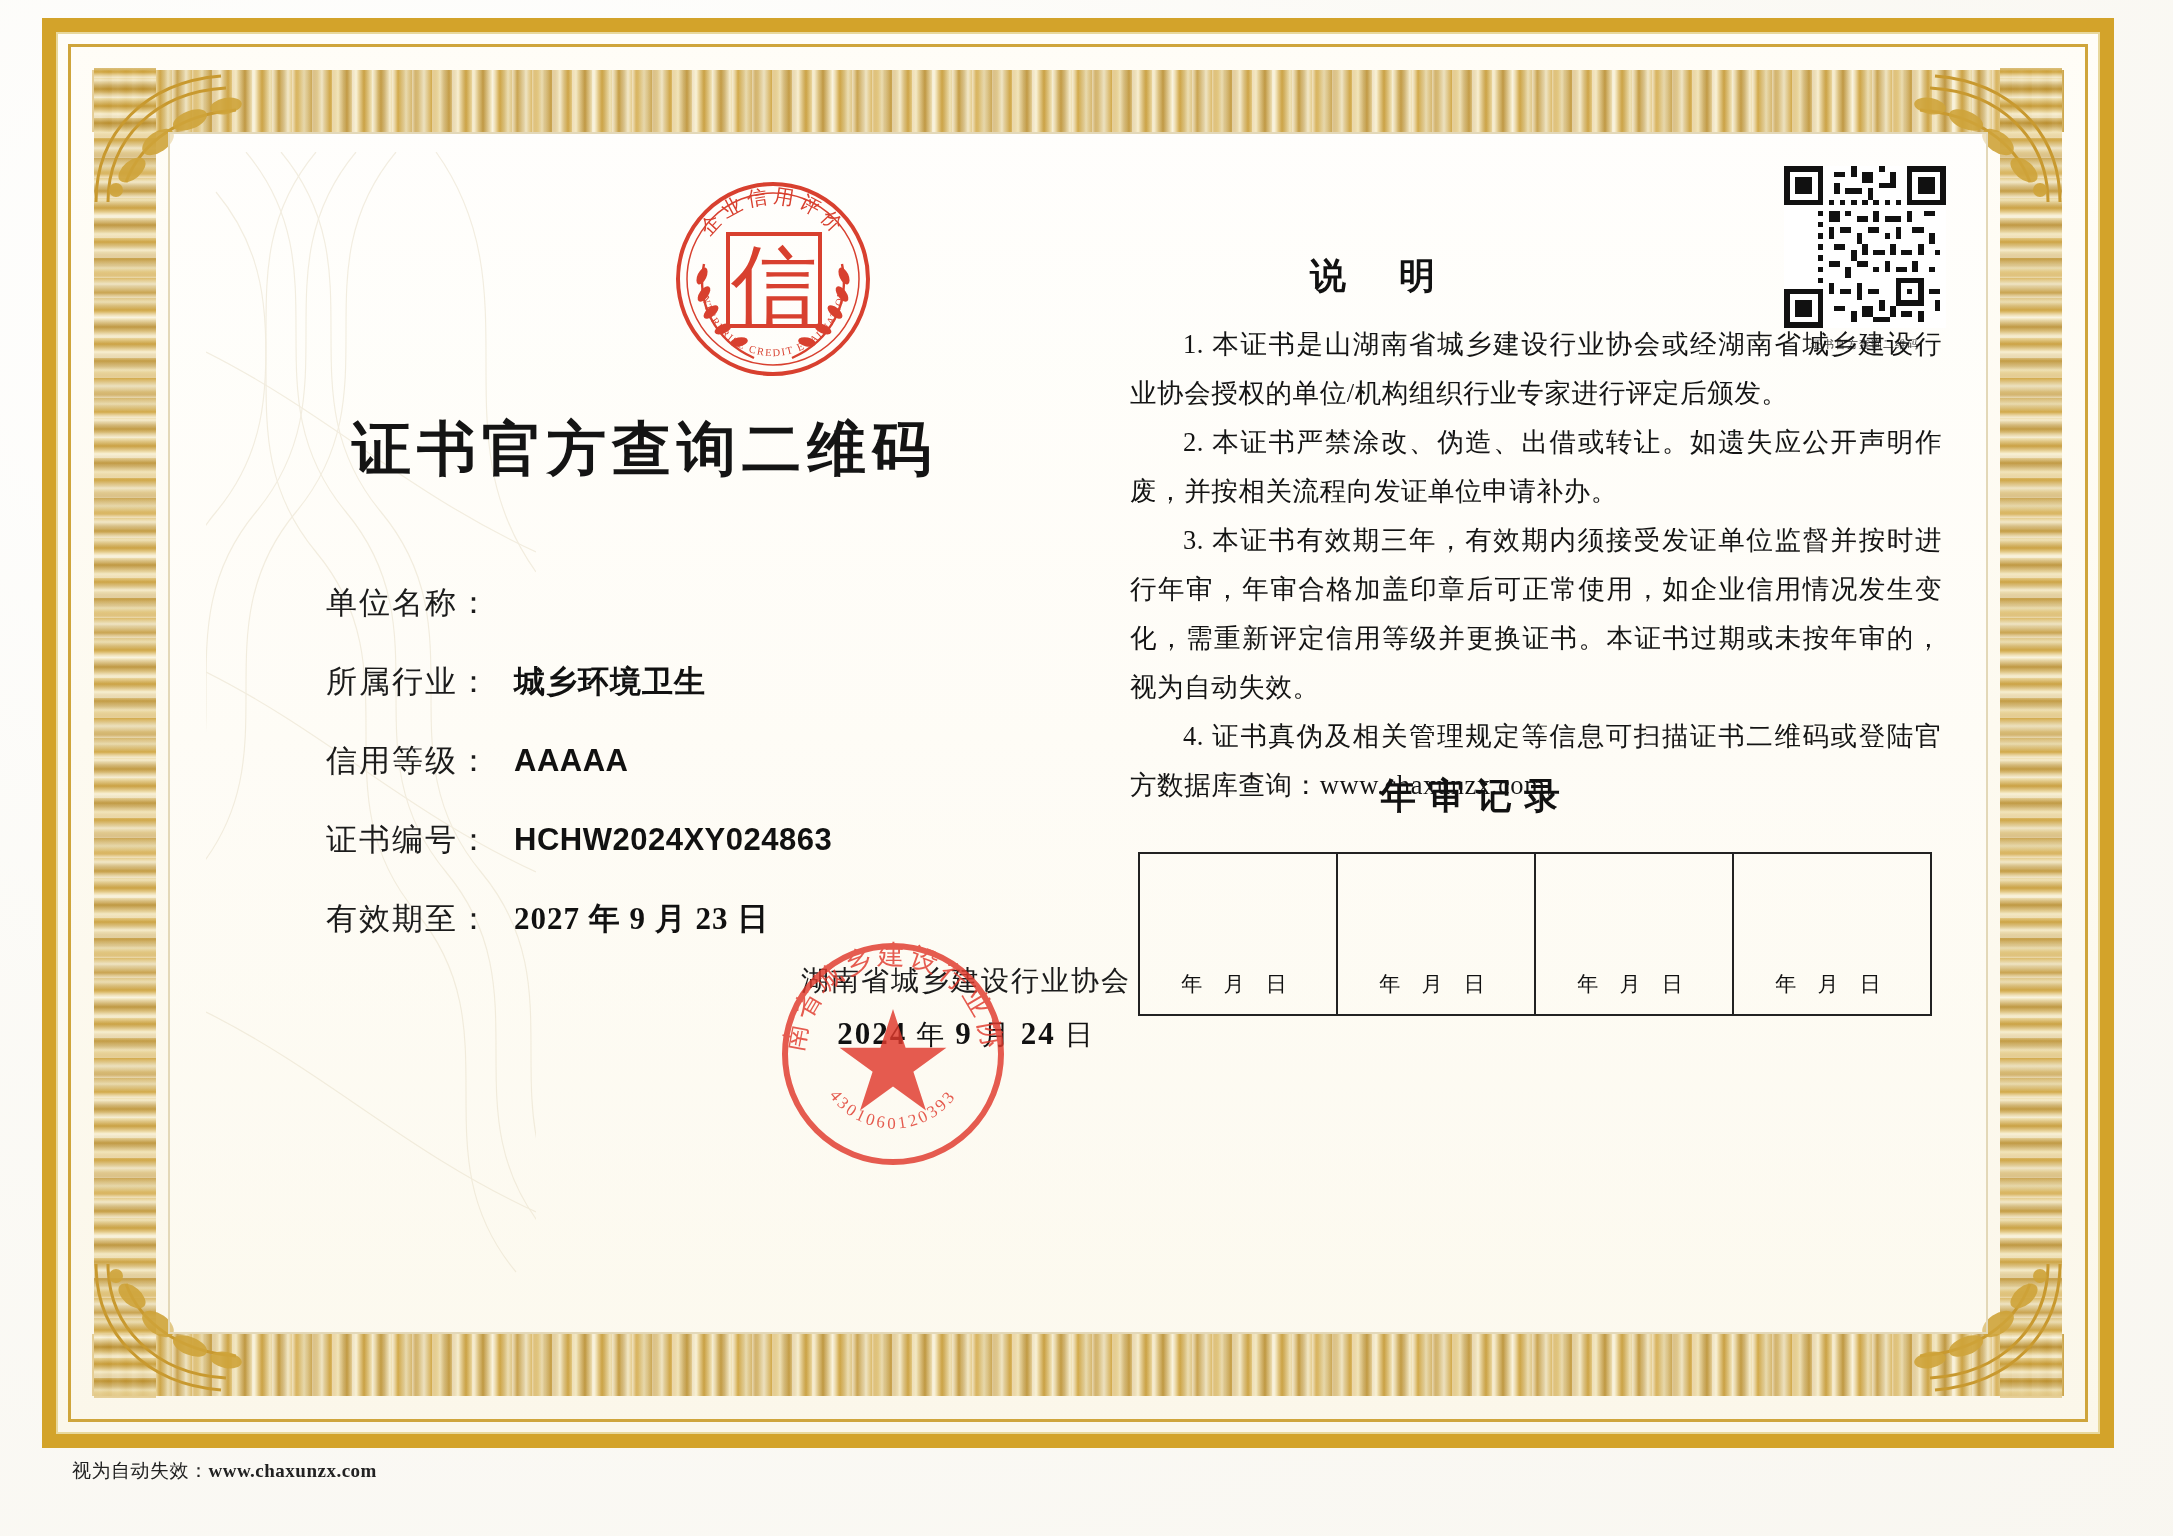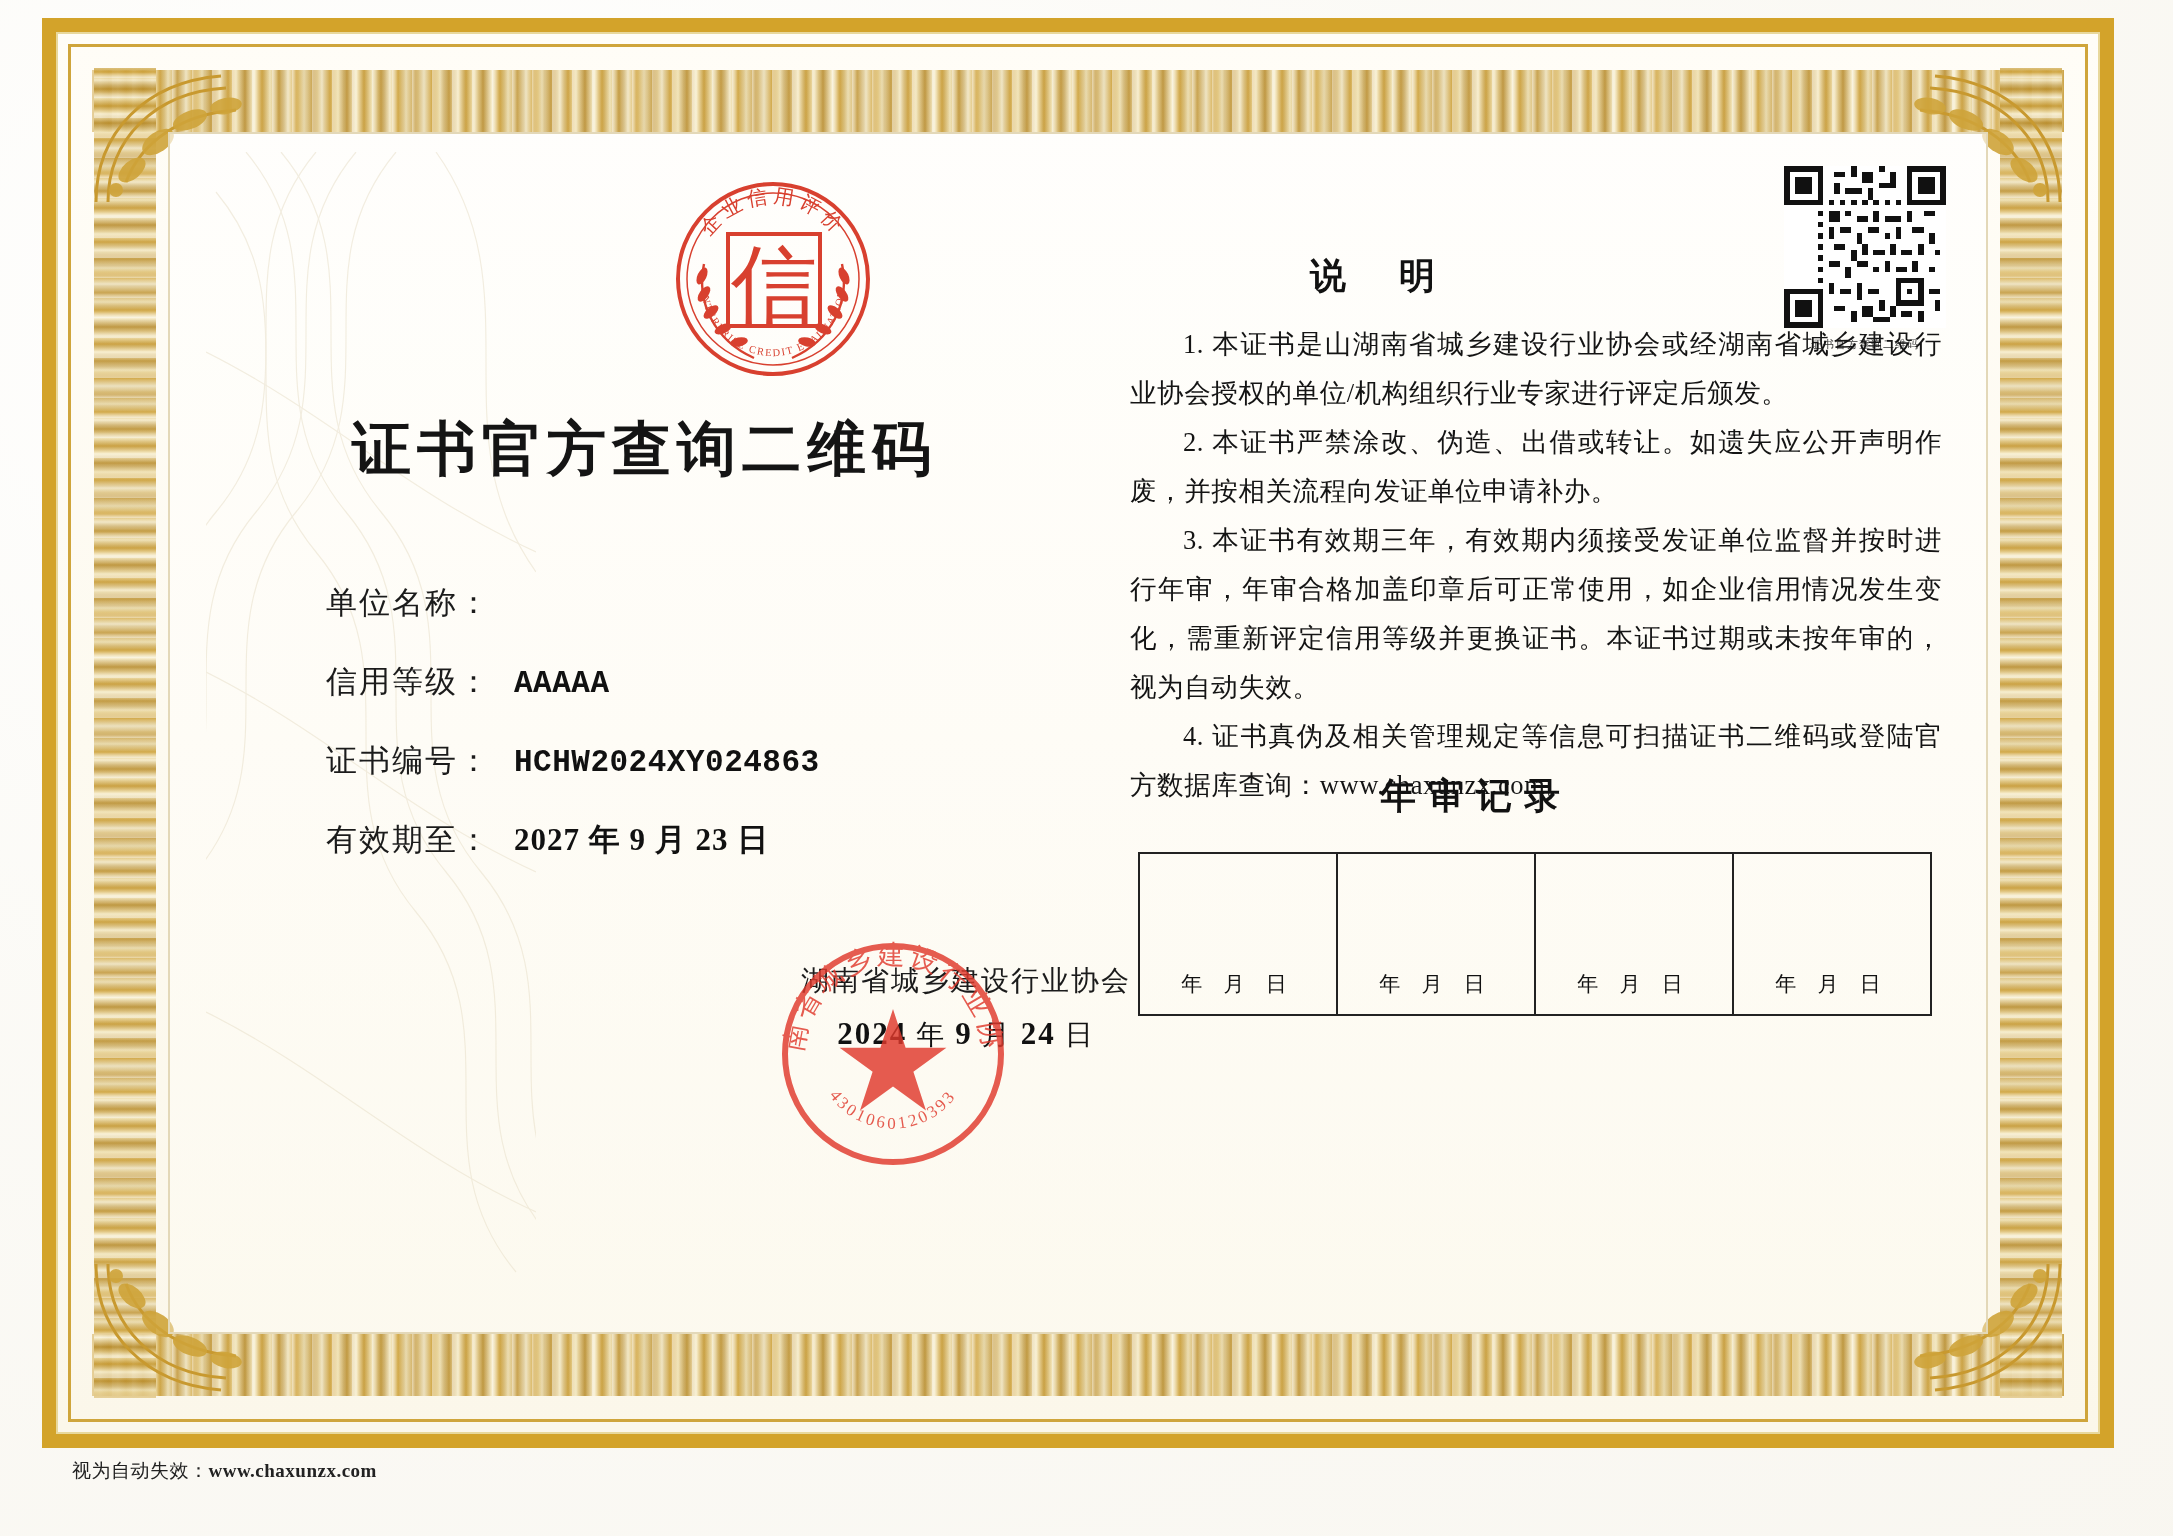--- a/index.html
+++ b/index.html
@@ -205,21 +205,21 @@
     min-width: 172px;
   }
   .field-value {
     font-size: 31px;
     font-weight: bold;
     color: #111;
     letter-spacing: 1px;
     padding-left: 16px;
   }
   .field-value.en {
-    font-family: Liberation Mono, monospace;
+    font-family: Liberation Sans, sans-serif;
     letter-spacing: 0.5px;
   }
 
   
   .issuer-block {
     position: absolute;
     left: 430px;
     top: 800px;
     width: 460px;
     text-align: center;
@@ -478,20 +478,24 @@
           <text x="108" y="142" font-size="86" fill="#d8402f" font-family="'DejaVu Serif',serif" text-anchor="middle">信</text>
         </svg>
 
         <div class="title-block">
           <div class="title-line l2">证书官方查询二维码</div>
         </div>
 
         <div class="fields">
           <div class="field-row">
             <div class="field-label">单位名称：</div>
+          </div>
+          <div class="field-row">
+            <div class="field-label">所属行业：</div>
+            <div class="field-value">城乡环境卫生</div>
           </div>
           <div class="field-row">
             <div class="field-label">信用等级：</div>
             <div class="field-value en">AAAAA</div>
           </div>
           <div class="field-row">
             <div class="field-label">证书编号：</div>
             <div class="field-value en">HCHW2024XY024863</div>
           </div>
           <div class="field-row">

